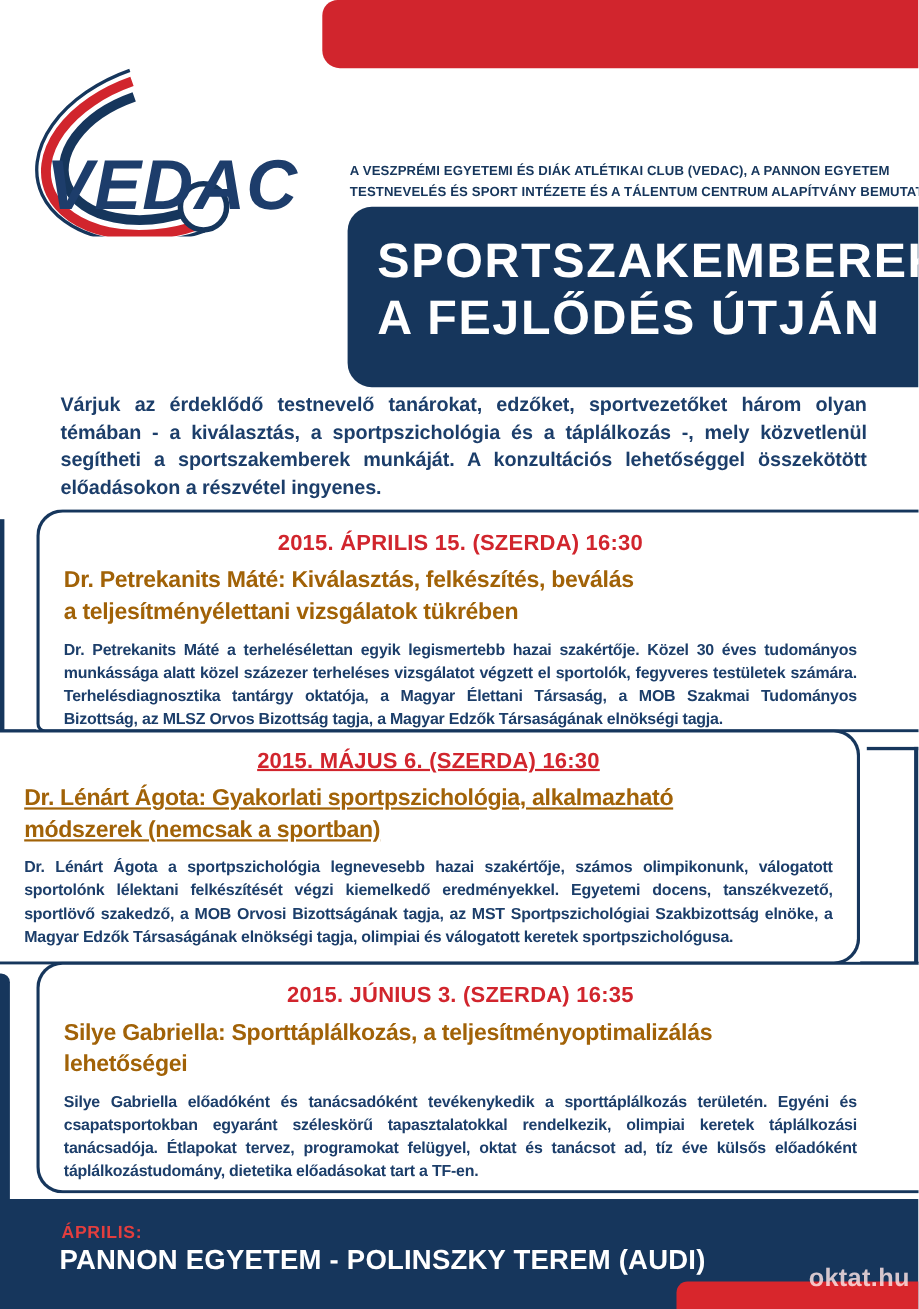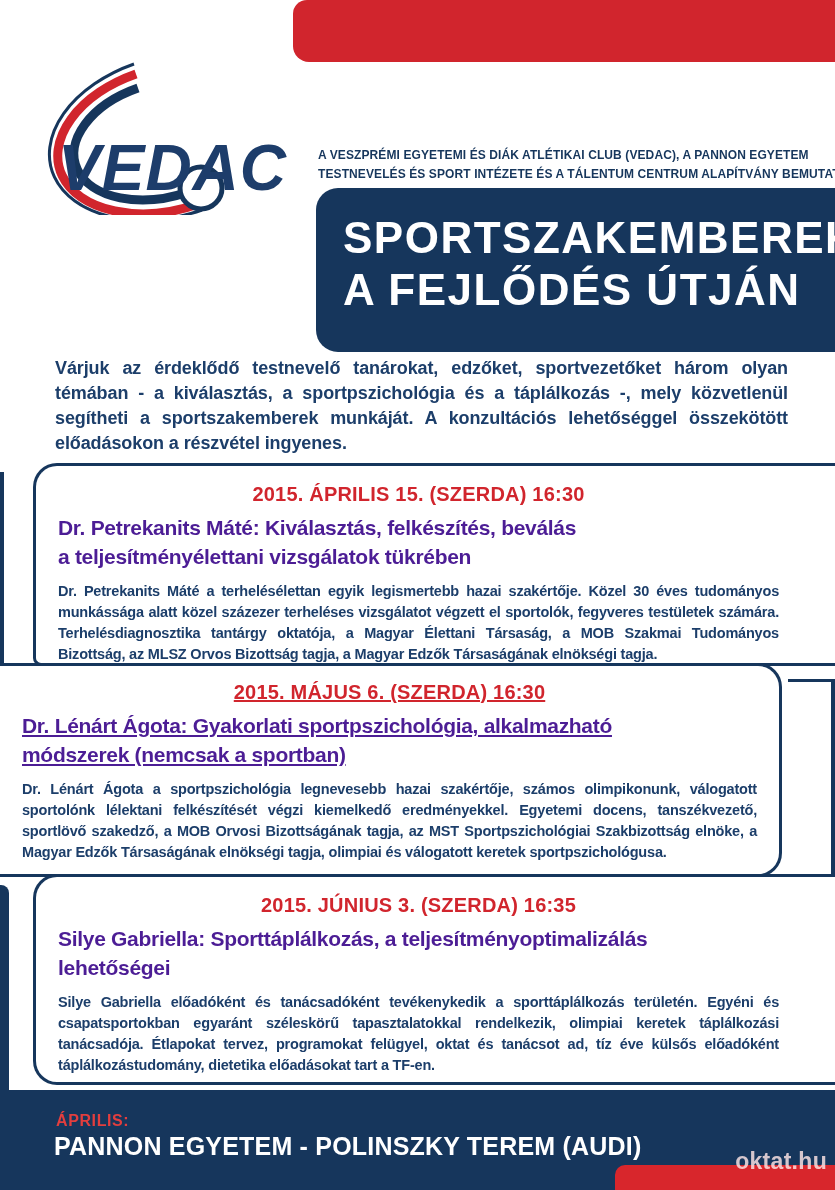--- a/index.html
+++ b/index.html
@@ -4,21 +4,21 @@
 <style>
   html,body{margin:0;padding:0;}
   body{font-family:"Liberation Sans",sans-serif;background:#ffffff;}
   .page{position:relative;width:835px;height:1190px;background:#ffffff;overflow:hidden;}
 
   
   .top-red-bar{position:absolute;top:0;left:293px;right:0;height:62px;background:#d1252d;
     border-radius:14px 0 0 16px;}
 
   
-  .logo{position:absolute;top:50px;left:16px;width:310px;height:165px;text-decoration:underline;}
+  .logo{position:absolute;top:50px;left:0;width:310px;height:165px;text-decoration:underline;}
 
   
   .presenter{position:absolute;left:318px;top:118px;width:510px;color:#16365c;
     font-weight:bold;font-size:12px;line-height:19px;letter-spacing:0.1px;margin-top:28px;}
   .presenter div{white-space:nowrap;}
 
   
   .banner{position:absolute;left:268px;right:0;top:188px;height:164px;background:#16365c;
     border-radius:22px 0 0 22px;box-sizing:border-box;padding:24px 0 0 27px;margin-left:48px;}
   .banner div{color:#ffffff;font-weight:bold;font-size:44px;line-height:52px;letter-spacing:1.5px;white-space:nowrap;}
@@ -29,21 +29,21 @@
 
   
   .card{position:absolute;box-sizing:border-box;border:3px solid #16365c;background:#ffffff;}
   .card1{left:33px;right:-24px;top:463px;height:203px;border-right:none;
     border-radius:24px 0 0 8px;padding:17px 80px 0 22px;}
   .card2{left:-24px;width:806px;top:663px;height:214px;border-left:none;
     border-radius:0 24px 24px 0;padding:15px 22px 0 46px;}
   .card3{left:33px;right:-24px;top:874px;height:211px;border-right:none;
     border-radius:24px 0 0 24px;padding:17px 80px 0 22px;}
   .date{color:#d1252d;font-size:20px;font-weight:bold;margin-bottom:7px;letter-spacing:0.2px;text-align:center;}
-  .title{color:#4c1d95;font-size:21px;font-weight:bold;line-height:29px;margin-bottom:10px;letter-spacing:-0.3px;}
+  .title{color:#a16207;font-size:21px;font-weight:bold;line-height:29px;margin-bottom:10px;letter-spacing:-0.3px;}
   .title div{white-space:nowrap;}
   .desc{color:#1c3e6a;font-size:14.5px;font-weight:bold;line-height:21px;text-align:justify;letter-spacing:-0.2px;}
   .card2 .date,.card2 .title{text-decoration:underline;}
 
   
   .edge{position:absolute;background:#16365c;}
   .vline-left1{left:0;top:472px;width:4px;height:194px;}
   .hline-left1{left:0;top:663px;width:33px;height:3px;}
   .hline-right1{left:788px;right:0;top:679px;height:3px;}
   .vline-right{right:0;top:679px;width:4px;height:198px;}

